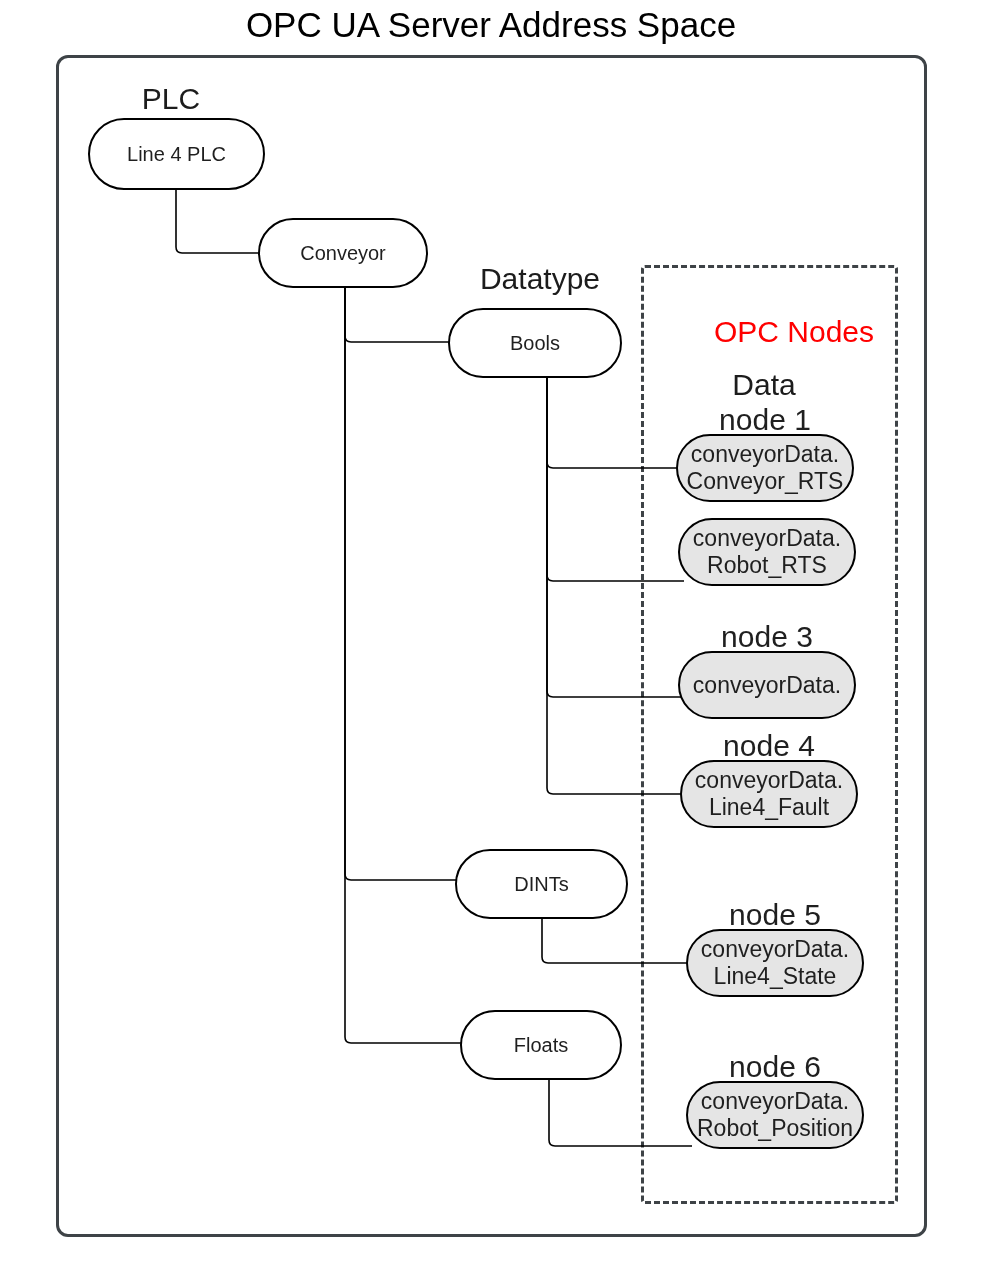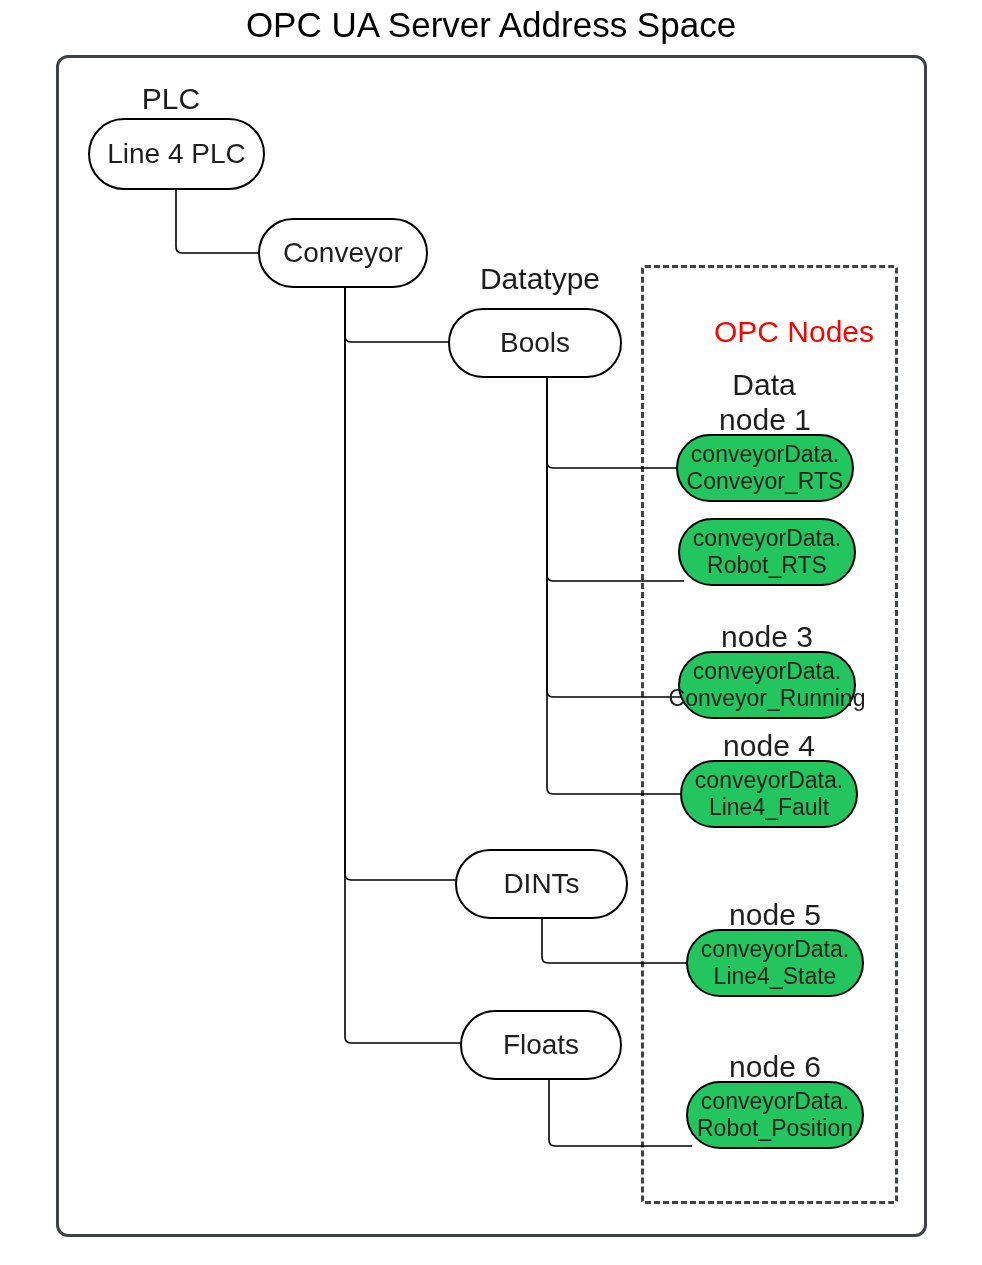--- a/index.html
+++ b/index.html
@@ -74,21 +74,21 @@
   }
   .pill {
     position: absolute;
     box-sizing: border-box;
     border: 2px solid #000000;
     border-radius: 40px;
     background: #ffffff;
     display: flex;
     align-items: center;
     justify-content: center;
-    font-size: 28px;
+    font-size: 20px;
     color: #1F1F1F;
     white-space: nowrap;
   }
   .node-group {
     position: absolute;
     width: 178px;
   }
   .node-label {
     width: 100%;
     text-align: center;
@@ -96,21 +96,21 @@
     line-height: 29px;
     color: #1F1F1F;
     white-space: nowrap;
   }
   .node-pill {
     box-sizing: border-box;
     width: 178px;
     height: 68px;
     border: 2px solid #000000;
     border-radius: 34px;
-    background: #22c55e;
+    background: #e5e5e5;
     display: flex;
     flex-direction: column;
     align-items: center;
     justify-content: center;
     font-size: 23px;
     line-height: 27px;
     color: #1F1F1F;
   }
   .node-pill span {
     white-space: nowrap;
@@ -163,21 +163,20 @@
     <div class="node-pill">
       <span>conveyorData.</span>
       <span>Robot_RTS</span>
     </div>
   </div>
 
   <div class="node-group" style="left:678px; top:622px;">
     <div class="node-label">node 3</div>
     <div class="node-pill">
       <span>conveyorData.</span>
-      <span>Conveyor_Running</span>
     </div>
   </div>
 
   <div class="node-group" style="left:680px; top:731px;">
     <div class="node-label">node 4</div>
     <div class="node-pill">
       <span>conveyorData.</span>
       <span>Line4_Fault</span>
     </div>
   </div>

